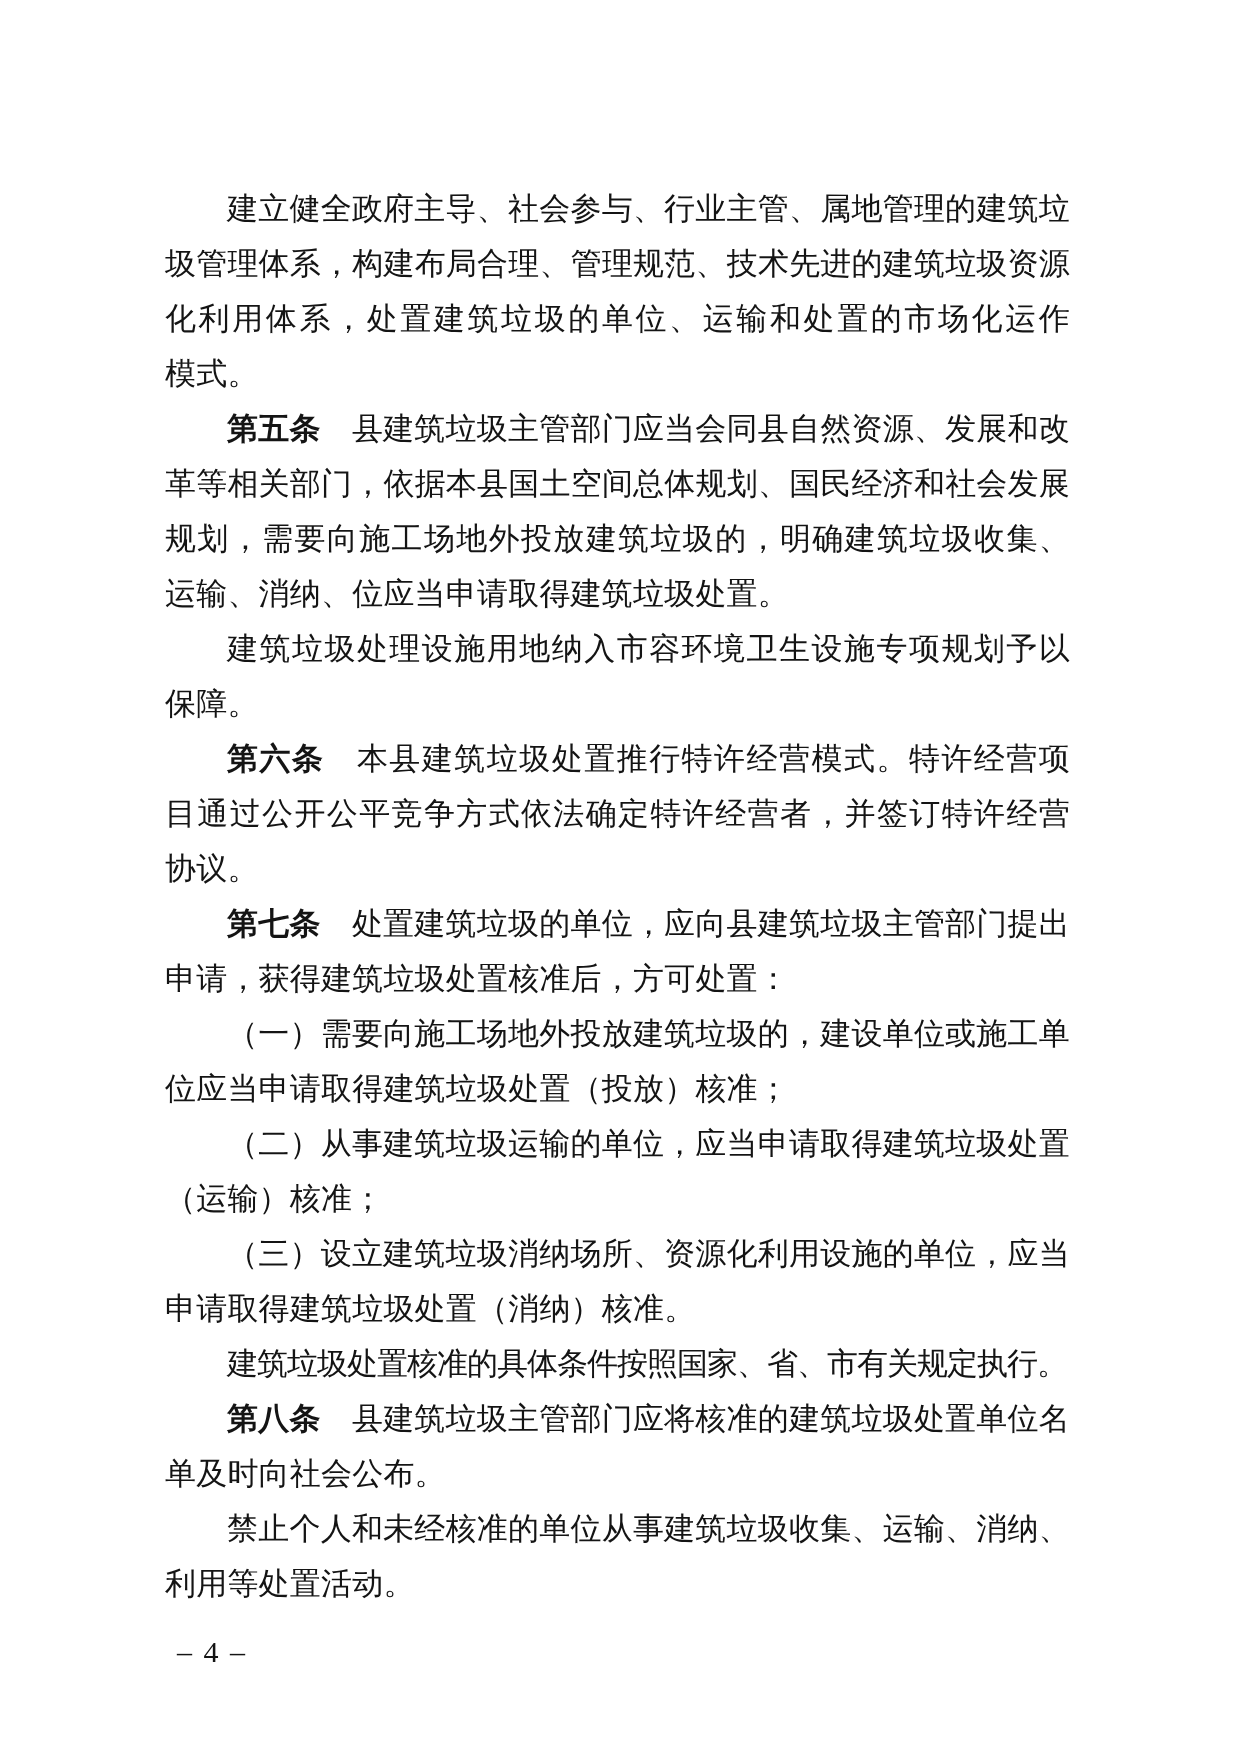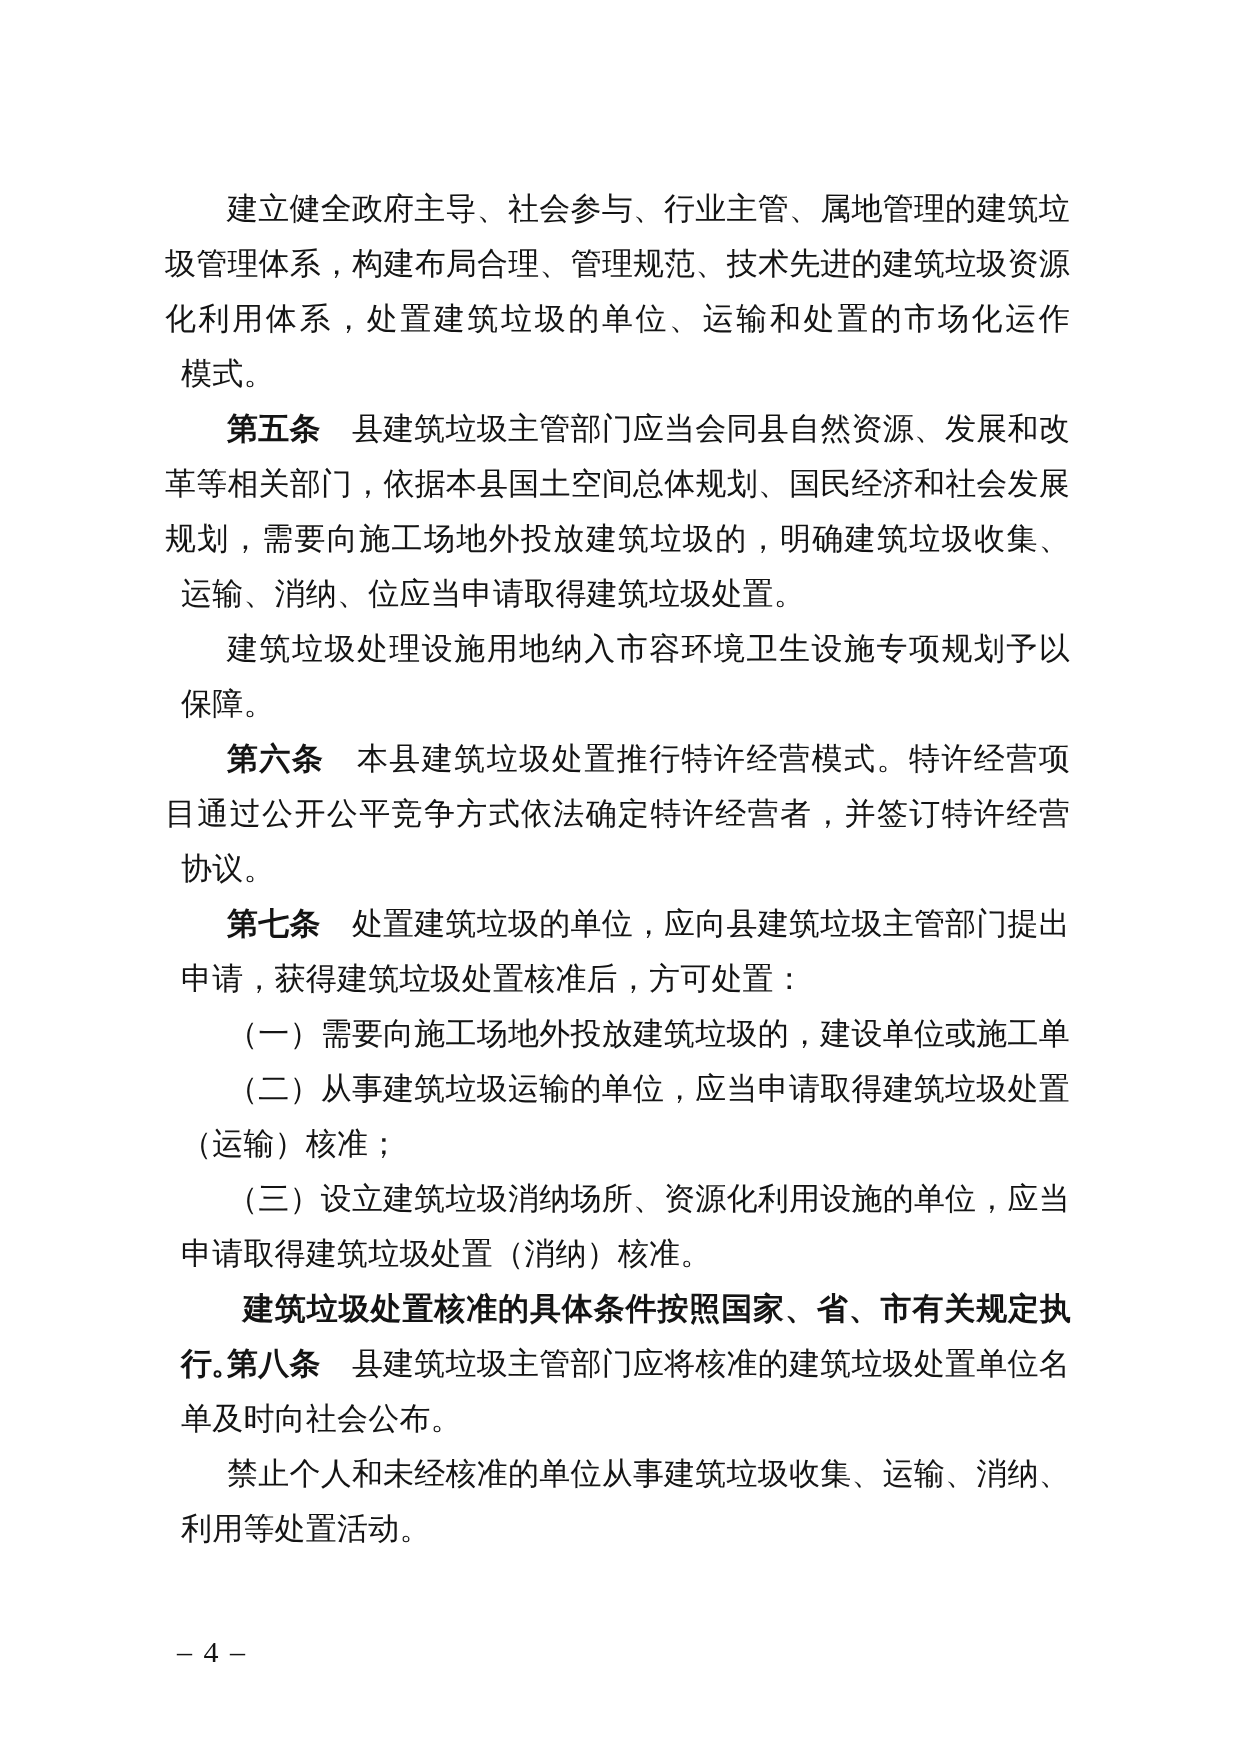--- a/index.html
+++ b/index.html
@@ -21,22 +21,22 @@
   .line {
     height: 55px;
     line-height: 55px;
     font-size: 31px;
     letter-spacing: 0.2px;
     text-align: justify;
     text-align-last: justify;
     text-justify: inter-ideograph;
   }
   .line.indent { text-indent: 62px; }
-  .line.last { text-align-last: left; margin-left: 16px; }
-  .line.tight { letter-spacing: -1px; font-weight: bold; }
+  .line.last { text-align-last: left; }
+  .line.tight { letter-spacing: -1px; }
   .line b {
     font-family: "Liberation Sans", "DejaVu Sans", sans-serif;
     font-weight: 700;
   }
   .page-number {
     position: absolute;
     left: 177px;
     top: 1634px;
     font-size: 30px;
     line-height: 36px;
@@ -58,20 +58,21 @@
       <div class="line"><span>规划，需要向施工场地外投放建筑垃圾的，明确建筑垃圾收集、</span></div>
       <div class="line last"><span>运输、消纳、位应当申请取得建筑垃圾处置。</span></div>
       <div class="line indent"><span>建筑垃圾处理设施用地纳入市容环境卫生设施专项规划予以</span></div>
       <div class="line last"><span>保障。</span></div>
       <div class="line indent"><b>第六条</b><span>　本县建筑垃圾处置推行特许经营模式。特许经营项</span></div>
       <div class="line"><span>目通过公开公平竞争方式依法确定特许经营者，并签订特许经营</span></div>
       <div class="line last"><span>协议。</span></div>
       <div class="line indent"><b>第七条</b><span>　处置建筑垃圾的单位，应向县建筑垃圾主管部门提出</span></div>
       <div class="line last"><span>申请，获得建筑垃圾处置核准后，方可处置：</span></div>
       <div class="line indent"><span>（一）需要向施工场地外投放建筑垃圾的，建设单位或施工单</span></div>
+      <div class="line last"><span>位应当申请取得建筑垃圾处置（投放）核准；</span></div>
       <div class="line indent"><span>（二）从事建筑垃圾运输的单位，应当申请取得建筑垃圾处置</span></div>
       <div class="line last"><span>（运输）核准；</span></div>
       <div class="line indent"><span>（三）设立建筑垃圾消纳场所、资源化利用设施的单位，应当</span></div>
       <div class="line last"><span>申请取得建筑垃圾处置（消纳）核准。</span></div>
       <div class="line indent last tight"><span>建筑垃圾处置核准的具体条件按照国家、省、市有关规定执行。</span></div>
       <div class="line indent"><b>第八条</b><span>　县建筑垃圾主管部门应将核准的建筑垃圾处置单位名</span></div>
       <div class="line last"><span>单及时向社会公布。</span></div>
       <div class="line indent"><span>禁止个人和未经核准的单位从事建筑垃圾收集、运输、消纳、</span></div>
       <div class="line last"><span>利用等处置活动。</span></div>
     </div>

